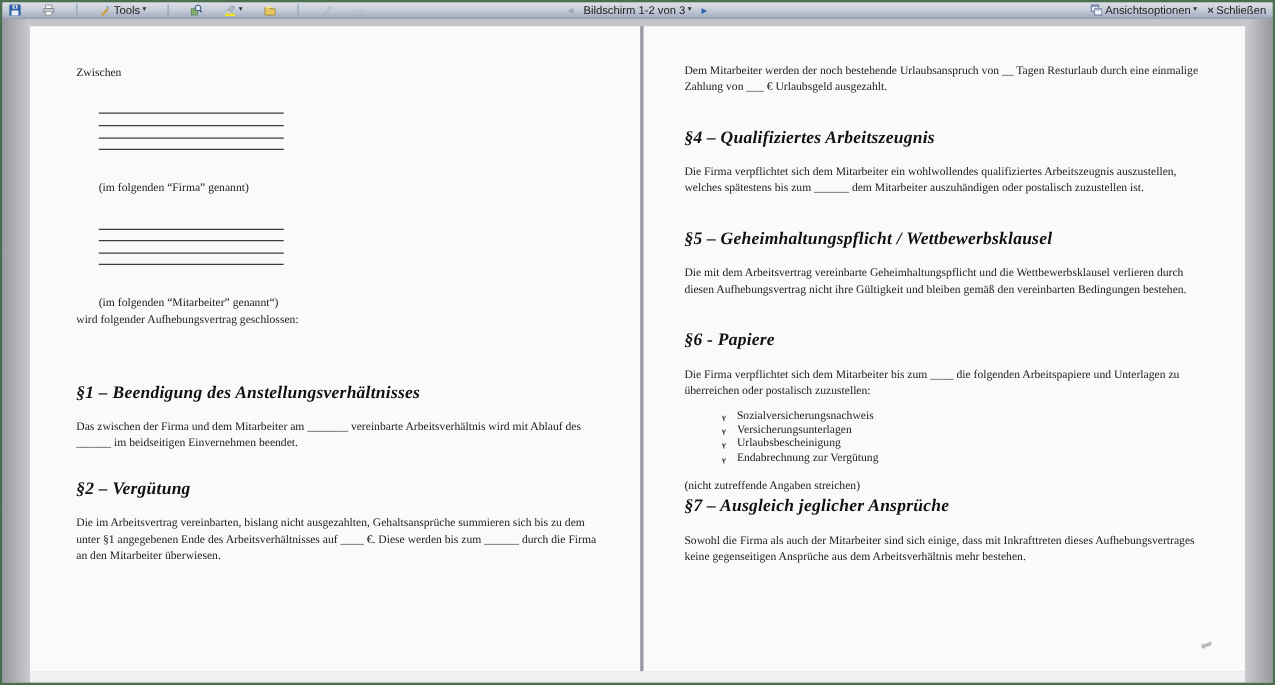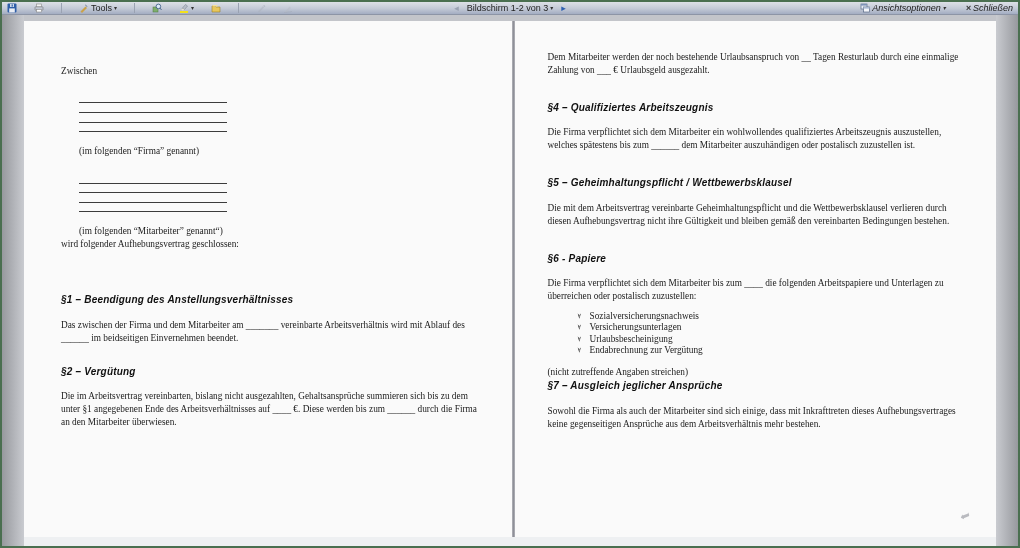--- a/index.html
+++ b/index.html
@@ -9,49 +9,49 @@
   .frame { width:1020px; height:548px; border:2px solid #4a6f50; display:flex; flex-direction:column; background:#c3c5ca; }
 
   
   .toolbar { height:13px; flex:0 0 13px; background:linear-gradient(#dde0e7, #c3c9d6 55%, #a3adc2); display:flex; align-items:center; position:relative; font-size:9px; color:#222; padding:0 3px; border-bottom:1px solid #8d95a6; }
   .tb-group { display:flex; align-items:center; gap:13px; }
   .tb-btn { display:flex; align-items:center; gap:2px; height:12px; padding:0 2px; cursor:default; }
   .tb-sep { width:1px; height:10px; background:#9aa2b2; margin:0 2px; }
   .tb-ico { width:10px; height:10px; display:inline-block; }
   .dd { font-size:6px; line-height:10px; color:#333; }
   .tb-center { position:absolute; left:50%; transform:translateX(-50%); display:flex; align-items:center; gap:4px; }
-  .tb-right { position:absolute; right:3px; display:flex; align-items:center; gap:16px;font-style:italic; }
+  .tb-right { position:absolute; right:3px; display:flex; align-items:center; gap:4px; }
   .arrow-prev { color:#9aa2b2; font-size:9px; }
   .arrow-next { color:#2e5fb0; font-size:9px; }
   .close-x { color:#333; font-weight:bold; font-size:9px; }
   .disabled { opacity:.45; }
 
   
   .content { flex:1; display:flex; min-height:0; }
   .side-band { flex:0 0 22px; background:linear-gradient(90deg,#97999e,#c9cbd0); }
   .side-band.right { background:linear-gradient(270deg,#97999e,#c9cbd0); }
   .center-col { flex:1; display:flex; flex-direction:column; min-width:0; }
   .top-strip { flex:0 0 6px; background:#c3c5ca; }
   .bottom-strip { flex:0 0 9px; background:#eef0f2; }
   .pages-row { flex:1; display:flex; min-height:0; }
   .page { flex:1; background:#fafafa; color:#1b1b1b; font-family:"Liberation Serif", serif; font-size:9.3px; line-height:1.38; overflow:hidden; position:relative; }
   .page-divider { flex:0 0 3px; background:linear-gradient(90deg,#b4b5bb,#8f9098,#b4b5bb); }
-  .page1 { padding:44px 30px 0 37px; }
+  .page1 { padding:32px 30px 0 37px; }
   .page2 { padding:30px 28px 0 33px; }
 
-  .sec-h { font-family:Liberation Sans, sans-serif; font-weight:bold; font-style:italic; font-size:10px; color:#101010; letter-spacing:.2px; }
+  .sec-h { font-family:Liberation Serif, serif; font-weight:bold; font-style:italic; font-size:14px; color:#101010; letter-spacing:.2px; }
   .body-p { margin-top:12px; }
-  .note { margin-left:18px; margin-top:13px; }
+  .note { margin-left:18px; margin-top:25px; }
   .blank-lines { margin:16px 0 0 18px; width:148px; }
   .blank-lines div { height:9.6px; border-bottom:1px solid #3c3c3c; }
   .und { margin-top:15px; }
   .closing { }
   .h1m { margin-top:42px; } .hm { margin-top:20px; } .hm2 { margin-top:24px; }
   .paper-list { list-style:none; margin:8px 0 0 26px; }
-  .paper-list li { display:flex; gap:8px; line-height:1.22; }
+  .paper-list li { display:flex; gap:8px; line-height:1.22;text-align:right; }
   .bullet-glyph { color:#2b2b2b; font-size:7.5px; transform:rotate(90deg); display:inline-block; width:8px; }
   .papiere-note { margin-top:10px; }
   .h7m { }
   .page-turn { position:absolute; right:26px; bottom:12px; color:#b9babf; font-size:12px; transform:scaleX(-1) rotate(20deg); cursor:default; }
 </style>
 </head>
 <body>
 
 <div class="frame">
 

